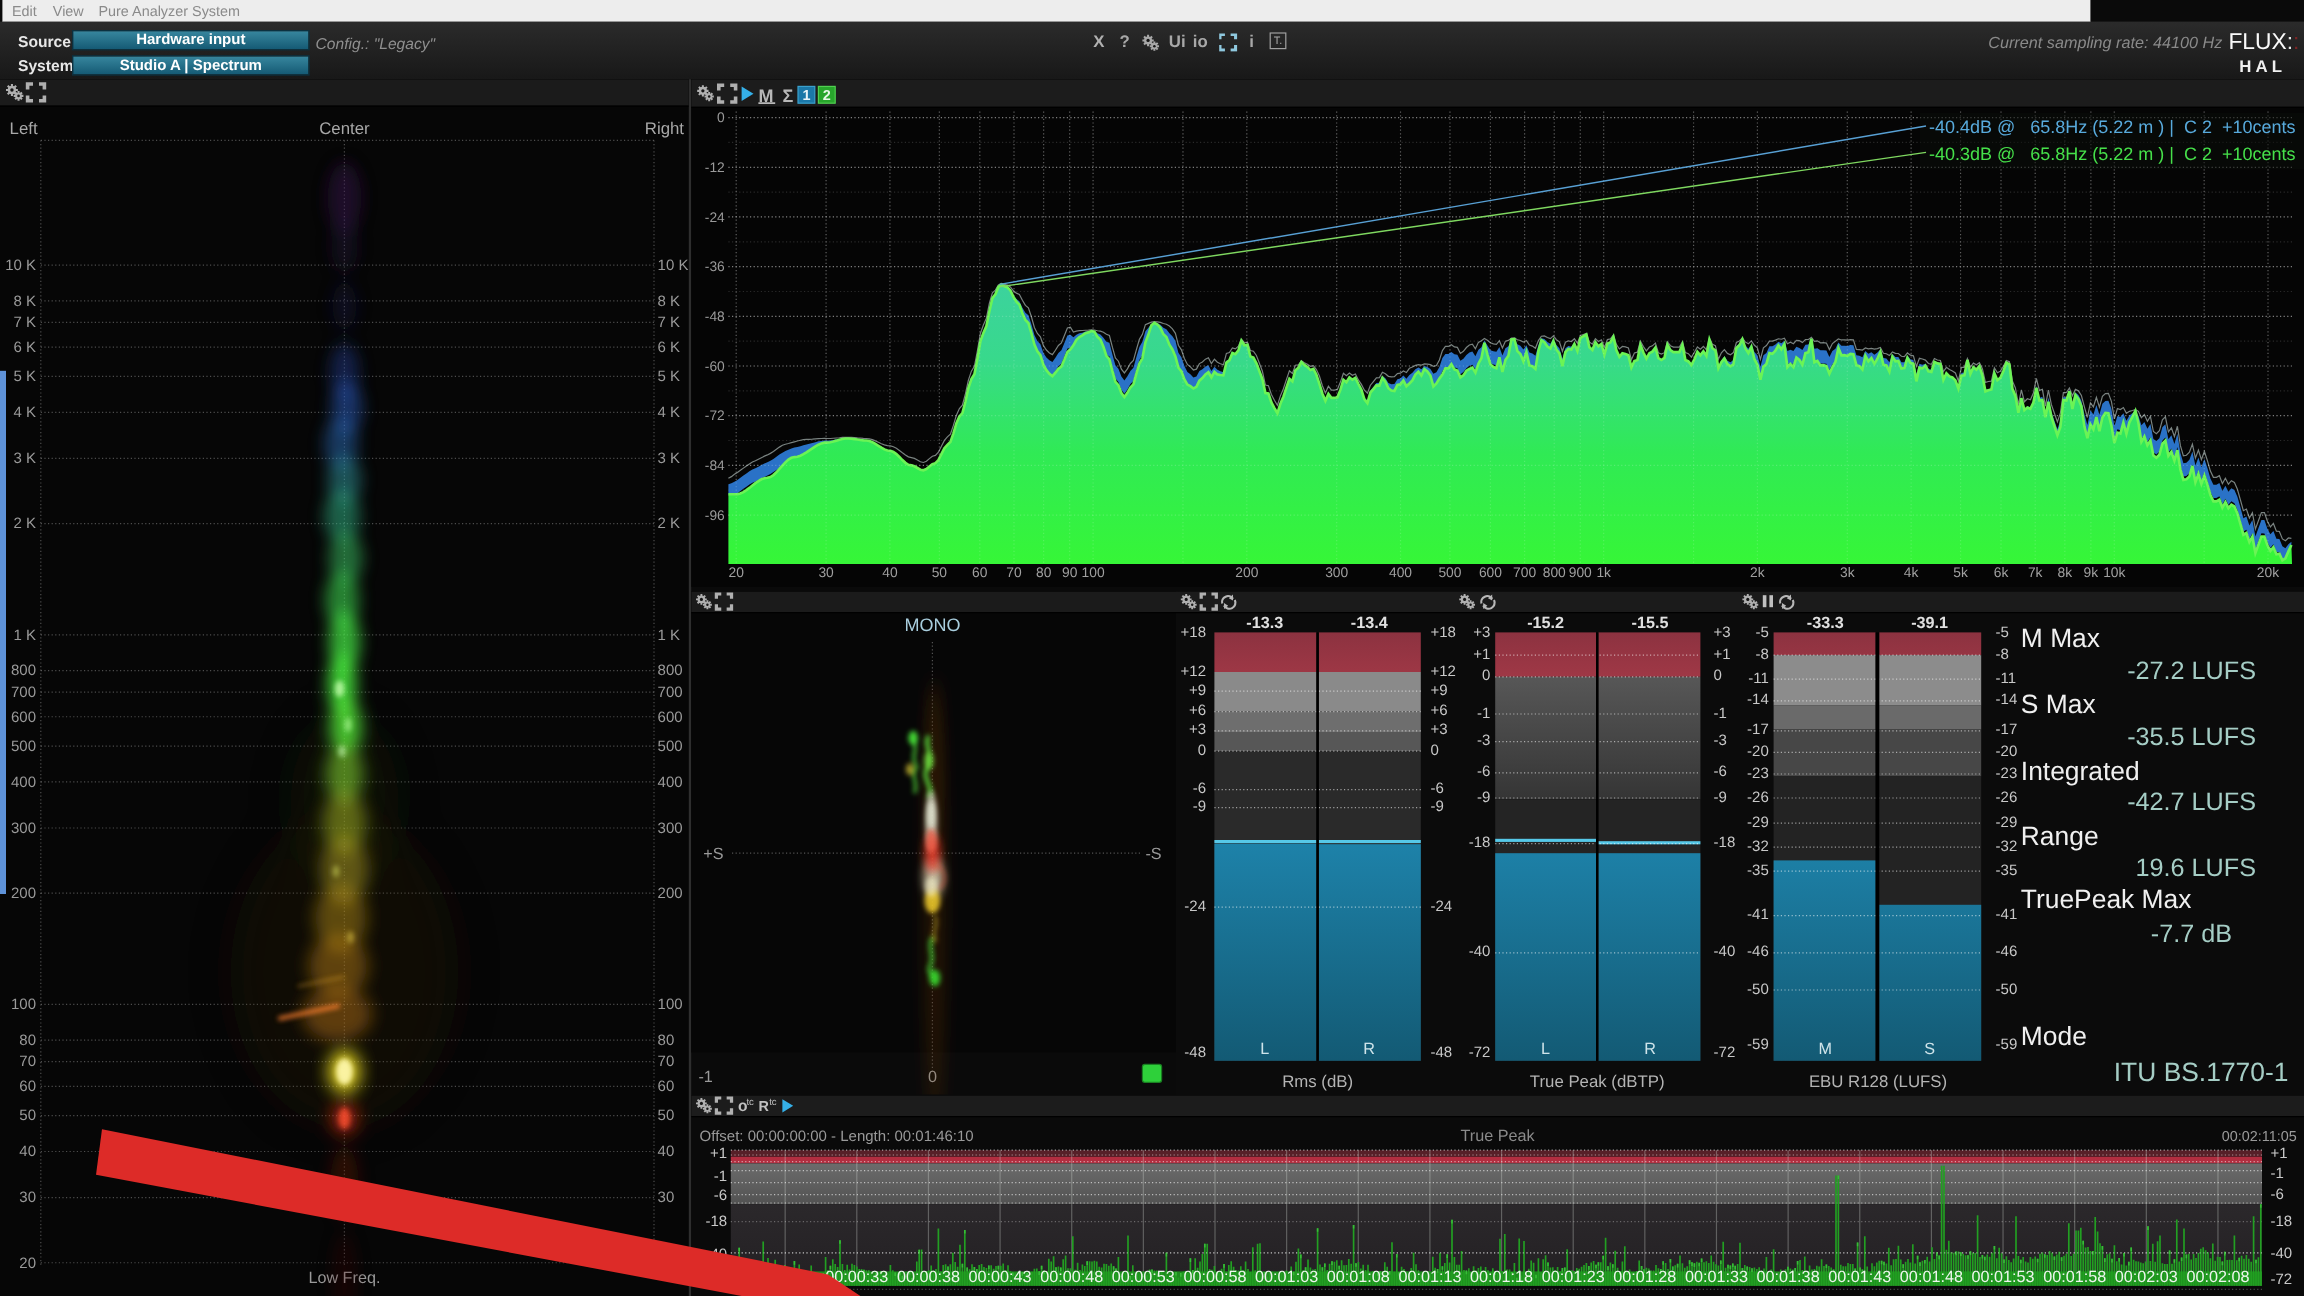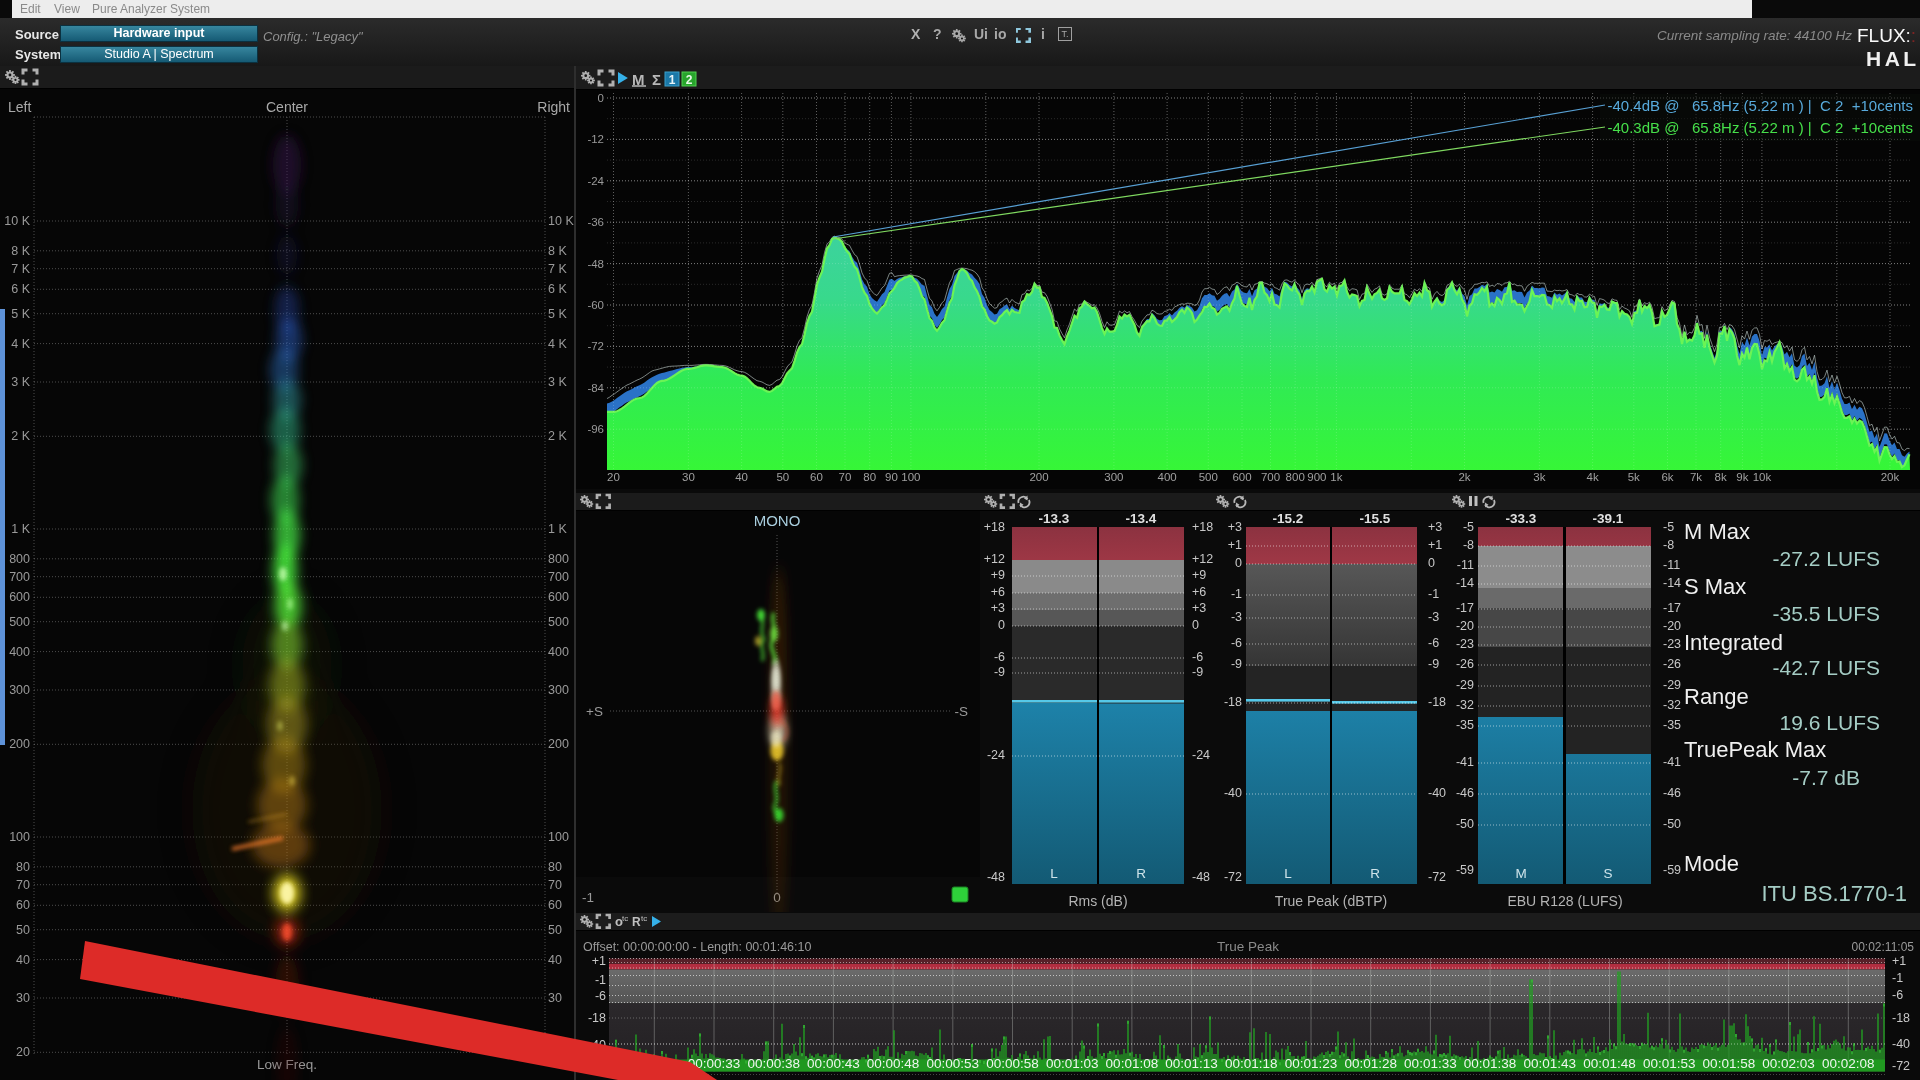--- a/index.html
+++ b/index.html
@@ -1,27 +1,27 @@
 <!DOCTYPE html>
 <html><head><meta charset="utf-8"><style>
 html,body{margin:0;padding:0;background:#0a0a0a;}
 body{width:1920px;height:1080px;overflow:hidden;position:relative;
      font-family:"Liberation Sans", sans-serif;}
 .ab{position:absolute;}
 </style></head><body>
-<div class="ab" style="left:12px;top:0;width:1740px;height:18px;background:#ededed;border-bottom:1px solid #c8c8c8">
+<div class="ab" style="left:2px;top:0;width:1740px;height:18px;background:#ededed;border-bottom:1px solid #c8c8c8">
     <span class="ab" style="left:8px;top:2px;font-size:12px;color:#8a8a8a">Edit</span>
     <span class="ab" style="left:42px;top:2px;font-size:12px;color:#8a8a8a">View</span>
     <span class="ab" style="left:80px;top:2px;font-size:12px;color:#8a8a8a">Pure Analyzer System</span>
   </div>
 <div class="ab" style="left:0;top:18px;width:1920px;height:48px;background:linear-gradient(#2b2b2b,#181818);border-bottom:2px solid #050505">
     <span class="ab" style="left:15px;top:9px;font-size:13px;font-weight:bold;color:#e8e8e8">Source</span>
     <span class="ab" style="left:15px;top:29px;font-size:13px;font-weight:bold;color:#e8e8e8">System</span>
     <span class="ab" style="left:60px;top:7px;width:196px;height:15px;background:linear-gradient(#37869e,#155a74);border:1px solid #0b3140;font-size:12.5px;font-weight:bold;color:#fff;text-align:center;line-height:15px">Hardware input</span>
-    <span class="ab" style="left:60px;top:28px;width:196px;height:15px;background:linear-gradient(#37869e,#155a74);border:1px solid #0b3140;font-size:12.5px;font-weight:normal;color:#fff;text-align:center;line-height:15px">Studio A | Spectrum</span>
+    <span class="ab" style="left:60px;top:28px;width:196px;height:15px;background:linear-gradient(#37869e,#155a74);border:1px solid #0b3140;font-size:12.5px;font-weight:bold;color:#fff;text-align:center;line-height:15px">Studio A | Spectrum</span>
     <span class="ab" style="left:263px;top:11px;font-size:13px;font-style:italic;color:#8f8f8f">Config.: "Legacy"</span>
     <span class="ab" style="left:911px;top:8px;font-size:14px;font-weight:bold;color:#b0b0b0">X</span>
     <span class="ab" style="left:933px;top:8px;font-size:14px;font-weight:bold;color:#a8a8a8">?</span>
     <svg class="ab" style="left:951px;top:10px" width="16" height="15">
       <g transform="translate(1.0,1.0) scale(1.05)">
         <line x1="6.1" y1="4.5" x2="9.0" y2="4.5" stroke="#a8a8a8" stroke-width="1.6" stroke-opacity="1"></line>
         <line x1="5.6" y1="5.6" x2="7.7" y2="7.7" stroke="#a8a8a8" stroke-width="1.6" stroke-opacity="1"></line>
         <line x1="4.5" y1="6.1" x2="4.5" y2="9.0" stroke="#a8a8a8" stroke-width="1.6" stroke-opacity="1"></line>
         <line x1="3.4" y1="5.6" x2="1.3" y2="7.7" stroke="#a8a8a8" stroke-width="1.6" stroke-opacity="1"></line>
         <line x1="2.9" y1="4.5" x2="0.0" y2="4.5" stroke="#a8a8a8" stroke-width="1.6" stroke-opacity="1"></line>
@@ -46,21 +46,21 @@
     <span class="ab" style="left:994px;top:8px;font-size:14px;font-weight:bold;color:#a8a8a8">io</span>
     <svg class="ab" style="left:1016px;top:10px" width="15" height="15">
       <g transform="translate(0.5,0.5) scale(0.95)">
         <path d="M0,4.5 L0,0 L4.5,0 M9.5,0 L14,0 L14,4.5 M14,9.5 L14,14 L9.5,14 M4.5,14 L0,14 L0,9.5" fill="none" stroke="#8fc8de" stroke-width="3"></path>
       </g>
     </svg>
     <span class="ab" style="left:1041px;top:8px;font-size:14px;font-weight:bold;color:#a8a8a8">i</span>
     <span class="ab" style="left:1058px;top:9px;width:12px;height:12px;border:1px solid #a0a0a0;font-size:9px;color:#a8a8a8;text-align:center;line-height:12px">T.</span>
     <span class="ab" style="left:1630px;top:10px;width:222px;text-align:right;font-size:13.5px;font-style:italic;color:#8a8a8a">Current sampling rate: 44100 Hz</span>
     <span class="ab" style="left:1857px;top:7px;font-size:19px;font-weight:normal;color:#fafafa;letter-spacing:0px">FLUX<span style="color:#e8e8e8">:</span><span style="color:#7c2424">:</span></span>
-    <span class="ab" style="left:1866px;top:29px;font-size:21px;font-weight:bold;color:#f0f0f0;letter-spacing:3.5px">HAL</span>
+    <span class="ab" style="left:1866px;top:29px;font-size:14px;font-weight:bold;color:#f0f0f0;letter-spacing:3.5px">HAL</span>
   </div>
 <div class="ab" style="left:0;top:66px;width:574px;height:1014px;background:#060606;border-right:2px solid #2e2e2e">
     <svg width="574" height="1014" style="position:absolute;left:0;top:0">
       <rect x="0.0" y="0.0" width="574.0" height="22.0" fill="#1b1b1b" fill-opacity="1"></rect>
       <line x1="0.0" y1="22.5" x2="574.0" y2="22.5" stroke="#000" stroke-width="1" stroke-opacity="1"></line>
       <g transform="translate(5.0,4.0) scale(1.10)">
         <line x1="6.1" y1="4.5" x2="9.0" y2="4.5" stroke="#b0b0b0" stroke-width="1.6" stroke-opacity="1"></line>
         <line x1="5.6" y1="5.6" x2="7.7" y2="7.7" stroke="#b0b0b0" stroke-width="1.6" stroke-opacity="1"></line>
         <line x1="4.5" y1="6.1" x2="4.5" y2="9.0" stroke="#b0b0b0" stroke-width="1.6" stroke-opacity="1"></line>
         <line x1="3.4" y1="5.6" x2="1.3" y2="7.7" stroke="#b0b0b0" stroke-width="1.6" stroke-opacity="1"></line>

